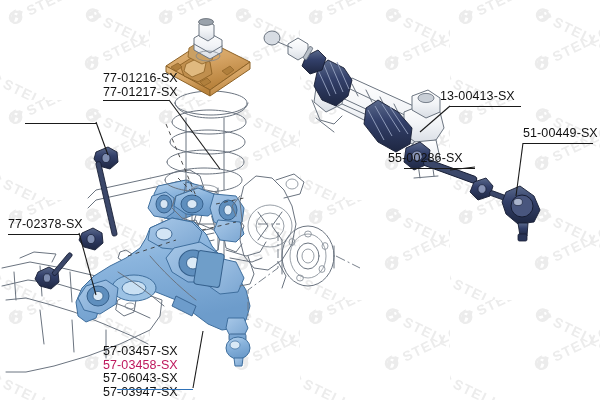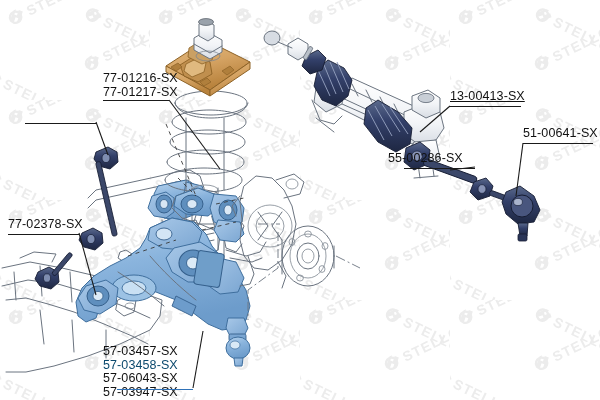--- a/index.html
+++ b/index.html
@@ -350,33 +350,33 @@
 
     <div class="ul" style="left:25px;top:123px;width:71px;"></div>
 
     <div class="lbl" style="left:8px;top:218px;">
       <span class="row">77-02378-SX</span>
     </div>
     <div class="ul" style="left:8px;top:234px;width:71px;"></div>
 
     <div class="lbl" style="left:103px;top:345px;">
       <span class="row">57-03457-SX</span>
-      <span class="row blue" style="color:#0c4a6e;">57-03458-SX</span>
+      <span class="row blue" style="color:#be185d;">57-03458-SX</span>
       <span class="row">57-06043-SX</span>
       <span class="row">57-03947-SX</span>
     </div>
     <div class="ul blue" style="left:117px;top:389px;width:76px;"></div>
 
-    <div class="lbl" style="left:450px;top:90px;text-decoration:underline;">
+    <div class="lbl" style="left:440px;top:90px;">
       <span class="row">13-00413-SX</span>
     </div>
     <div class="ul" style="left:450px;top:106px;width:71px;"></div>
 
     <div class="lbl" style="left:523px;top:127px;">
-      <span class="row">51-00641-SX</span>
+      <span class="row">51-00449-SX</span>
     </div>
     <div class="ul" style="left:523px;top:143px;width:70px;"></div>
 
     <div class="lbl" style="left:388px;top:152px;">
       <span class="row">55-00286-SX</span>
     </div>
     <div class="ul" style="left:404px;top:168px;width:71px;"></div>
 
   </div>
 </div>

